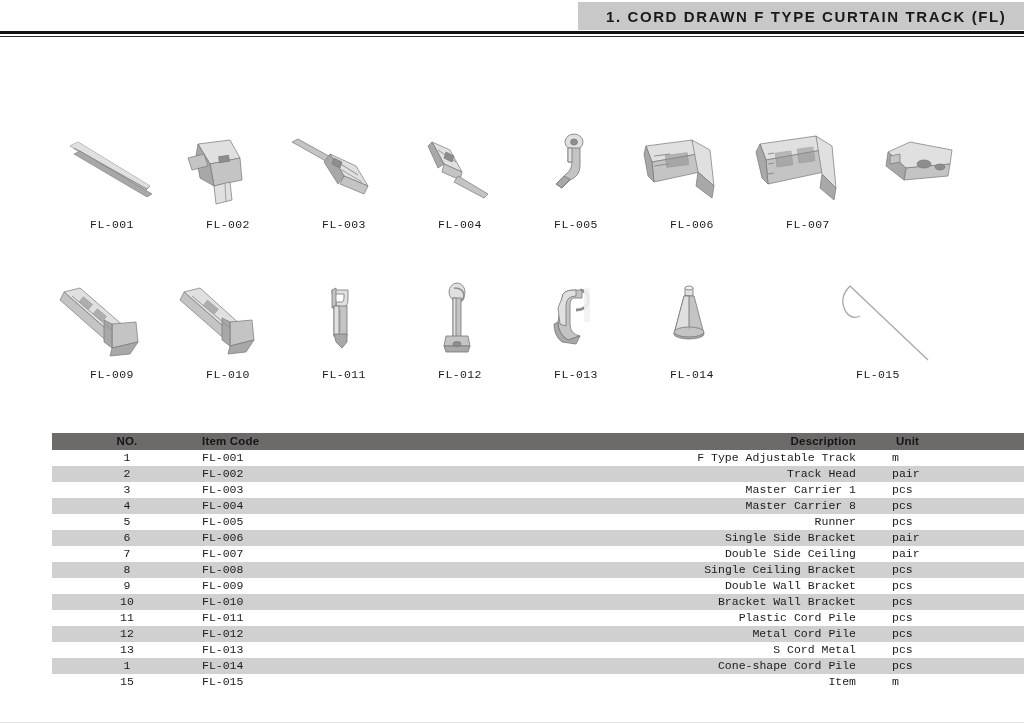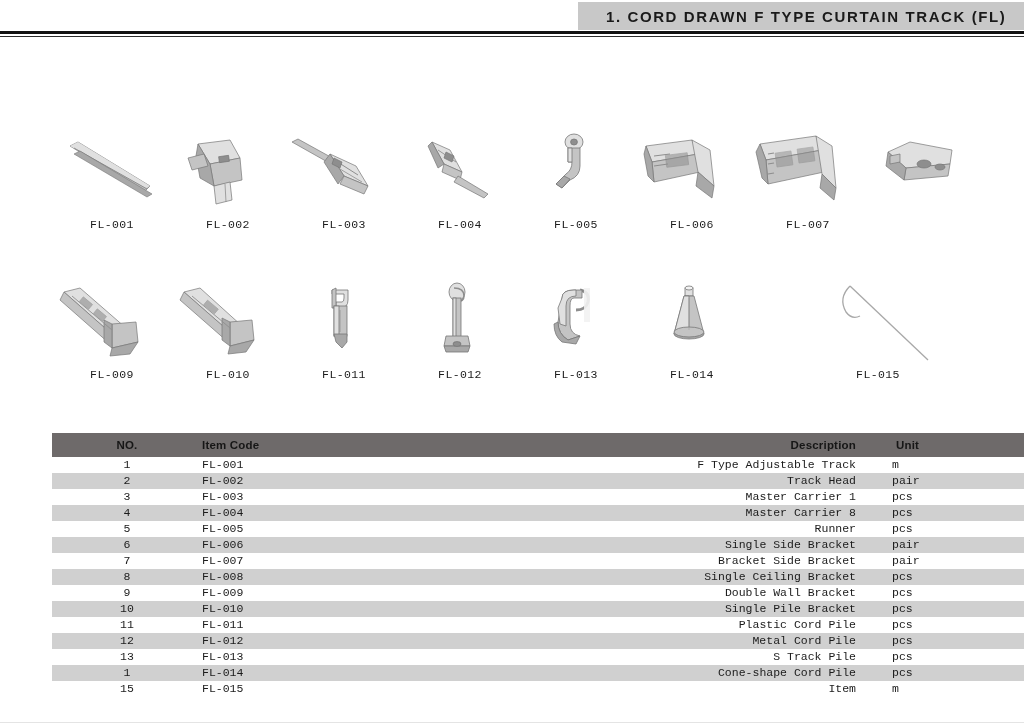--- a/index.html
+++ b/index.html
@@ -91,21 +91,21 @@
     height: 16px;
     line-height: 16px;
     vertical-align: middle;
   }
   #parts-table thead tr { background: #6e6a6a; height: 17px; }
   #parts-table thead th {
     color: #161616;
     font-weight: bold;
     font-family: "Liberation Sans", sans-serif;
     font-size: 11.5px;
-    height: 24px;
+    height: 17px;
     line-height: 17px;
     letter-spacing: 0.2px;
   }
   tbody tr.row-odd { background: #ffffff; }
   tbody tr.row-even { background: #d0d0d0; }
 
   .col-no     { width: 150px; text-align: center; }
   .col-code   { width: 260px; text-align: left; }
   .col-desc   { width: 380px; text-align: right; padding-left: 14px !important; }
   .col-unit   { width: 130px; text-align: left; padding-left: 36px !important; }
@@ -406,57 +406,57 @@
       </tr>
       <tr class="row-even">
         <td class="col-no">6</td>
         <td class="col-code">FL-006</td>
         <td class="col-desc">Single Side Bracket</td>
         <td class="col-unit">pair</td>
       </tr>
       <tr class="row-odd">
         <td class="col-no">7</td>
         <td class="col-code">FL-007</td>
-        <td class="col-desc">Bracket Side Bracket</td>
+        <td class="col-desc">Double Side Ceiling</td>
         <td class="col-unit">pair</td>
       </tr>
       <tr class="row-even">
         <td class="col-no">8</td>
         <td class="col-code">FL-008</td>
         <td class="col-desc">Single Ceiling Bracket</td>
         <td class="col-unit">pcs</td>
       </tr>
       <tr class="row-odd">
         <td class="col-no">9</td>
         <td class="col-code">FL-009</td>
         <td class="col-desc">Double Wall Bracket</td>
         <td class="col-unit">pcs</td>
       </tr>
       <tr class="row-even">
         <td class="col-no">10</td>
         <td class="col-code">FL-010</td>
-        <td class="col-desc">Single Pile Bracket</td>
+        <td class="col-desc">Bracket Wall Bracket</td>
         <td class="col-unit">pcs</td>
       </tr>
       <tr class="row-odd">
         <td class="col-no">11</td>
         <td class="col-code">FL-011</td>
         <td class="col-desc">Plastic Cord Pile</td>
         <td class="col-unit">pcs</td>
       </tr>
       <tr class="row-even">
         <td class="col-no">12</td>
         <td class="col-code">FL-012</td>
         <td class="col-desc">Metal Cord Pile</td>
         <td class="col-unit">pcs</td>
       </tr>
       <tr class="row-odd">
         <td class="col-no">13</td>
         <td class="col-code">FL-013</td>
-        <td class="col-desc">S Track Pile</td>
+        <td class="col-desc">S Cord Metal</td>
         <td class="col-unit">pcs</td>
       </tr>
       <tr class="row-even">
         <td class="col-no">1</td>
         <td class="col-code">FL-014</td>
         <td class="col-desc">Cone-shape Cord Pile</td>
         <td class="col-unit">pcs</td>
       </tr>
       <tr class="row-odd">
         <td class="col-no">15</td>

